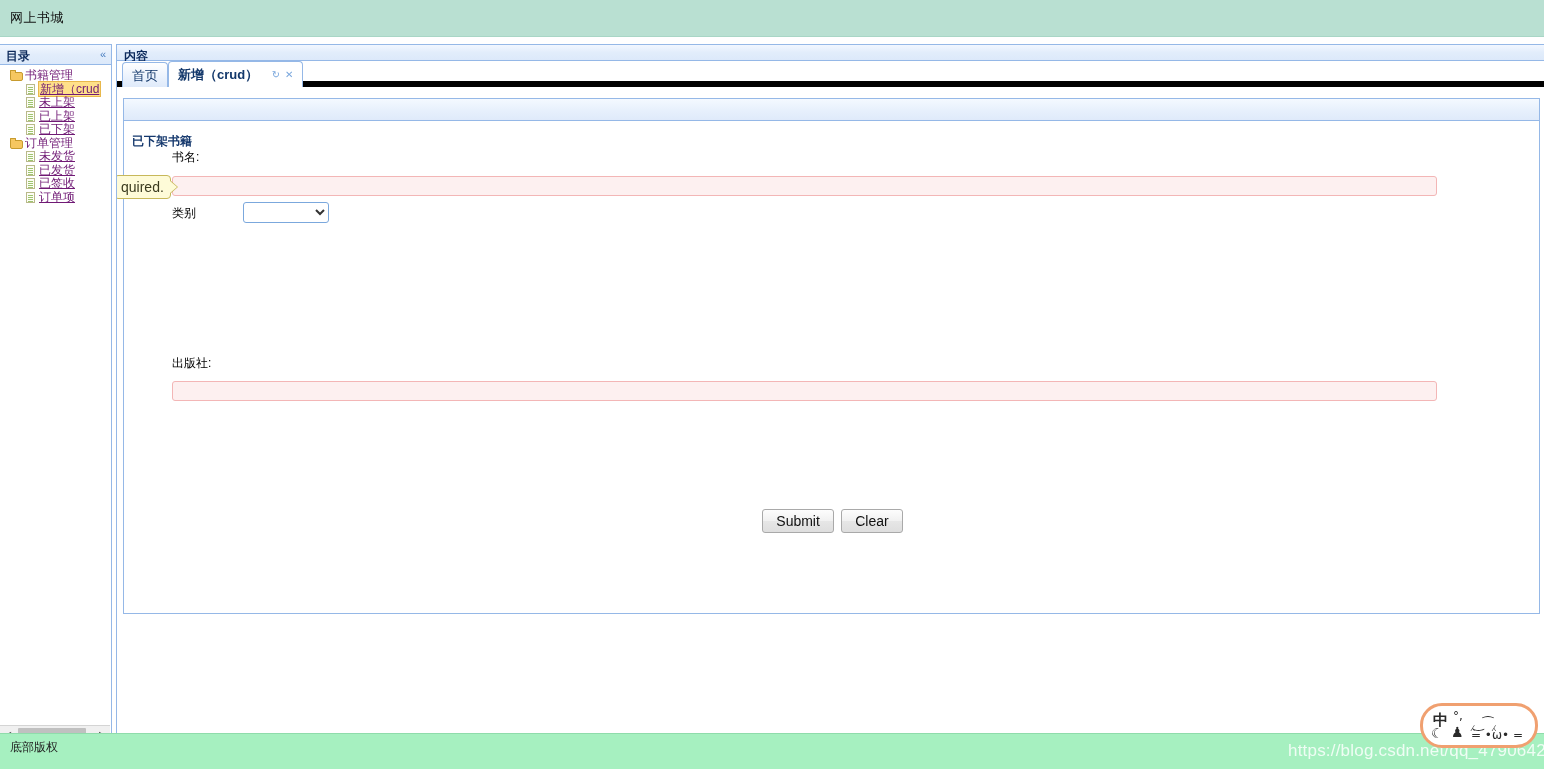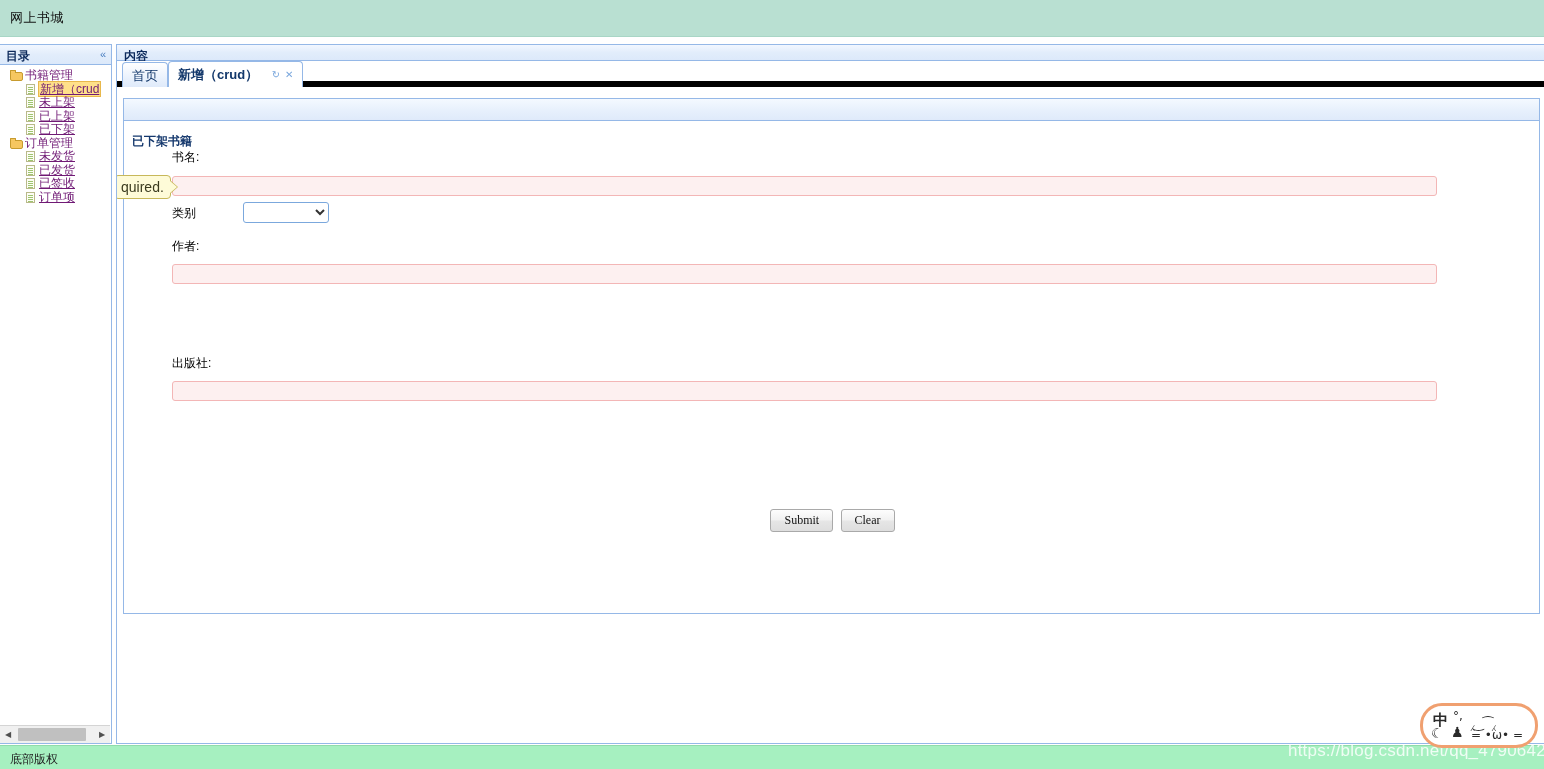--- a/index.html
+++ b/index.html
@@ -319,22 +319,22 @@
     font-family: "Liberation Sans", sans-serif;
     outline: none;
   }
   .btnrow {
     position: absolute;
     left: 0; top: 388px;
     width: 1417px;
     text-align: center;
   }
   .btn {
-    font-family: Liberation Serif, serif;
-    font-size: 12px;
+    font-family: Liberation Sans, sans-serif;
+    font-size: 14px;
     color: #111;
     background: linear-gradient(to bottom, #fdfdfd 0%, #f1f1f1 48%, #e6e6e6 52%, #dedede 100%);
     border: 1px solid #a9a9a9;
     border-radius: 3px;
     padding: 3px 13px;
     cursor: pointer;
     margin: 0 2px;
   }
 
   
@@ -369,21 +369,21 @@
     border-left: 8px solid #c7b85a;
     border-top: 7px solid transparent;
     border-bottom: 7px solid transparent;
     z-index: -1;
   }
 
   
   #app-footer {
     position: absolute;
     left: 0; bottom: 0;
-    width: 1544px; height: 24px;
+    width: 1544px; height: 36px;
     background: #a6f0c0;
     border-top: 1px solid #8fdcab;
     box-sizing: border-box;
   }
   #app-footer .ftext {
     position: absolute;
     left: 10px; top: 5px;
     font-size: 12px;
     color: #222;
   }
@@ -485,24 +485,20 @@
           </div>
         </div>
 
         <div class="frow" style="left:48px; top:81px;">
           <span class="flabel">类别</span>
           <select class="fselect" style="margin-left:44px;">
             <option></option>
           </select>
         </div>
 
-        <div class="frow" style="left:48px; top:117px;">
-          <div class="flabel">作者:</div>
-          <input class="finput" type="text" style="margin-top: 9px;" value="">
-        </div>
 
 
         <div class="frow" style="left:48px; top:234px;">
           <div class="flabel">出版社:</div>
           <input class="finput" type="text" style="margin-top: 9px;" value="">
         </div>
 
 
         <div class="btnrow">
           <button class="btn">Submit</button>

